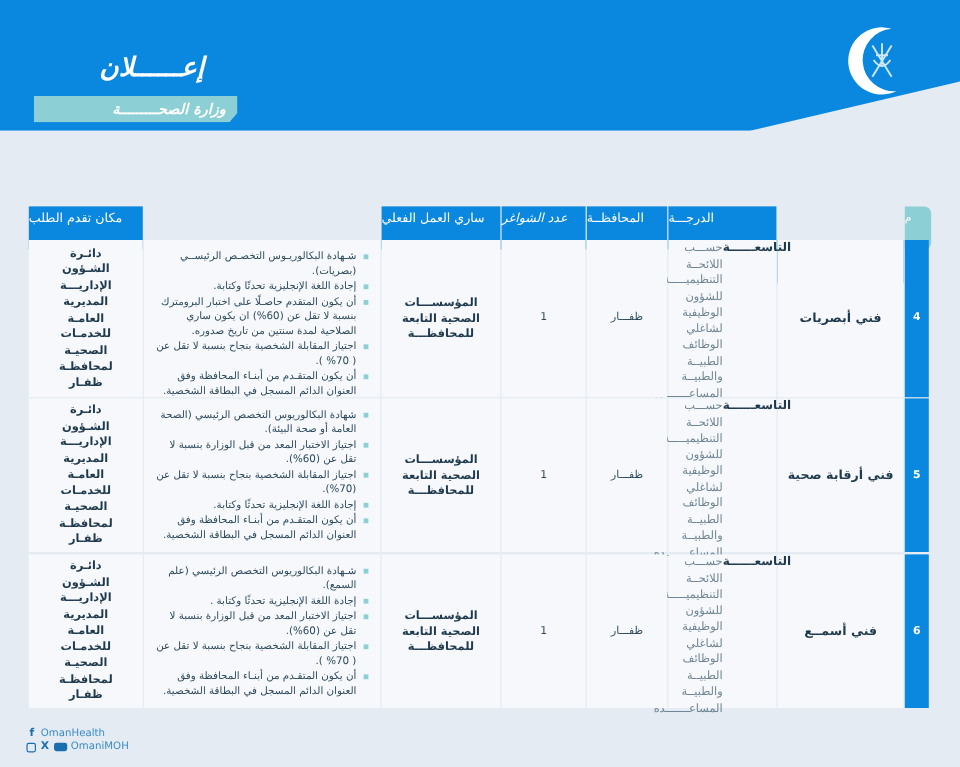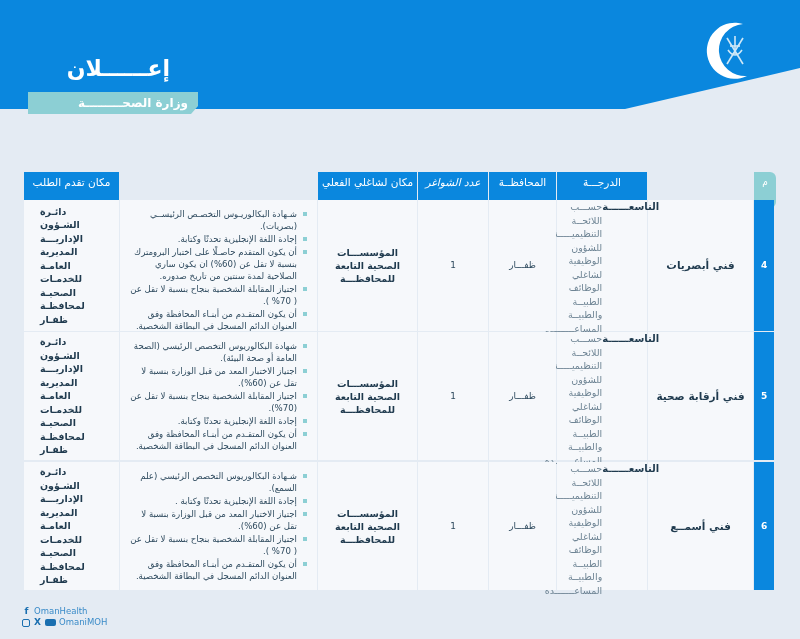--- a/index.html
+++ b/index.html
@@ -12,56 +12,56 @@
   }
   .banner {
     position: absolute; left: 0; top: 0; width: 800px; height: 110px;
     background: #0a87de;
     clip-path: polygon(0 0, 800px 0, 800px 68px, 625px 109px, 0 109px);
   }
   .logo {
     position: absolute; left: 703px; top: 20px; width: 62px; height: 62px;
   }
   .title-block {
-    position: absolute; left: 28px; top: 56px; width: 170px; height: 60px;
+    position: absolute; left: 28px; top: 44px; width: 170px; height: 60px; font-style: italic;
   }
   .title {
     position: absolute; right: 28px; top: 0; color: #fff;
     font-size: 22px; font-weight: bold; letter-spacing: 1px;
   }
   .subtitle {
     position: absolute; left: 0; top: 36px; width: 170px; height: 22px;
     background: #8ccfd4;
     clip-path: polygon(0 0, 170px 0, 170px 14px, 163px 22px, 0 22px, 0 0);
     color: #fff; font-size: 12px; font-weight: bold;
     text-align: right; padding-right: 10px; line-height: 22px;
   }
   .table-wrap {
     position: absolute; left: 24px; top: 172px; width: 752px;
   }
   .hdr-row { position: absolute; top: 0; height: 20px; left: 0; width: 752px; }
   .hcell {
     position: absolute; top: 0; height: 36px; background: #0a87de; color: #fff;
-    font-size: 10.5px; text-align: center; line-height: 20px; white-space: nowrap;
+    font-size: 10.5px; text-align: left; line-height: 20px; white-space: nowrap;
   }
   .hcell.m { background: #8ccfd4; color: #fff; border-radius: 0 6px 6px 0; font-size: 9px; }
   .row { position: absolute; left: 0; width: 752px; }
   .cell {
     position: absolute; top: 0; bottom: 0; background: #f6f8fb;
     display: flex; align-items: center; justify-content: center;
     font-size: 9px; color: #2e4a5e; text-align: center; line-height: 13px;
   }
   .cell.num {
     background: #0a87de; color: #fff; font-weight: bold; font-size: 9px;
   }
   .cell.job { font-weight: bold; font-size: 10.5px; color: #1f3a4e; line-height: 15px; flex-direction: row; }
   .cell.grade { flex-direction: row; align-items: flex-start; padding-right: 10px; padding-left: 10px; }
   .grade-title { font-weight: bold; color: #1f3a4e; font-size: 10px; width: 100%; text-align: right; }
   .grade-desc { color: #6e8494; font-size: 9.5px; line-height: 13.5px; text-align: right; width: 100%; }
-  .cell.apply { font-weight: bold; color: #1f3a4e; line-height: 13.5px; font-size: 9.5px; padding: 0 16px; text-align: left; }
+  .cell.apply { font-weight: bold; color: #1f3a4e; line-height: 13.5px; font-size: 9.5px; padding: 0 16px; text-align: center; }
   .cell.workplace { font-weight: bold; color: #1f3a4e; font-size: 9.5px; line-height: 13px; padding: 0 14px; }
   .cell.conds { align-items: flex-start; justify-content: flex-start; padding: 8px 10px 6px 10px; }
   .cell.conds ul { list-style: none; width: 100%; }
   .cell.conds li {
     position: relative; padding-right: 10px; font-size: 8.6px; line-height: 12px;
     color: #2e4a5e; text-align: right; margin-bottom: 1px;
   }
   .cell.conds li::before {
     content: ""; position: absolute; right: 0; top: 4px; width: 4px; height: 4px; background: #8ccfd4;
   }
@@ -93,21 +93,21 @@
 </div>
 
 <div class="table-wrap">
 
   <div class="hdr-row">
     <div class="hcell m" style="left:730px;width:22px;">م</div>
     <div class="hcell" style="left:624px;width:105px;margin-top:28px;">الوظيفــة</div>
     <div class="hcell" style="left:533px;width:90px;">الدرجـــة</div>
     <div class="hcell" style="left:465px;width:67px;">المحافظــة</div>
     <div class="hcell" style="left:394px;width:70px;font-style:italic;">عدد الشواغر</div>
-    <div class="hcell" style="left:294px;width:99px;">مكان لشاغلي الفعلي</div>
+    <div class="hcell" style="left:294px;width:99px;">ساري العمل الفعلي</div>
     <div class="hcell" style="left:0px;width:95px;">مكان تقدم الطلب</div>
   </div>
 
   <div class="row" style="top:28px;height:131px;">
     <div class="cell num" style="left:730px;width:20px;">4</div>
     <div class="cell job" style="left:624px;width:105px;">
       <span>فني أ</span>
       <span>بصريات</span>
     </div>
     <div class="cell grade" style="left:533px;width:90px;">

